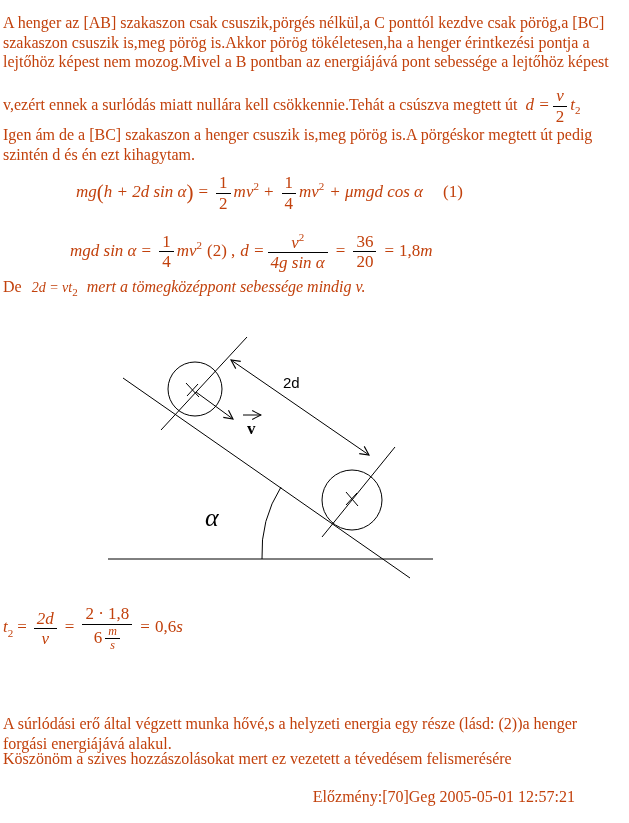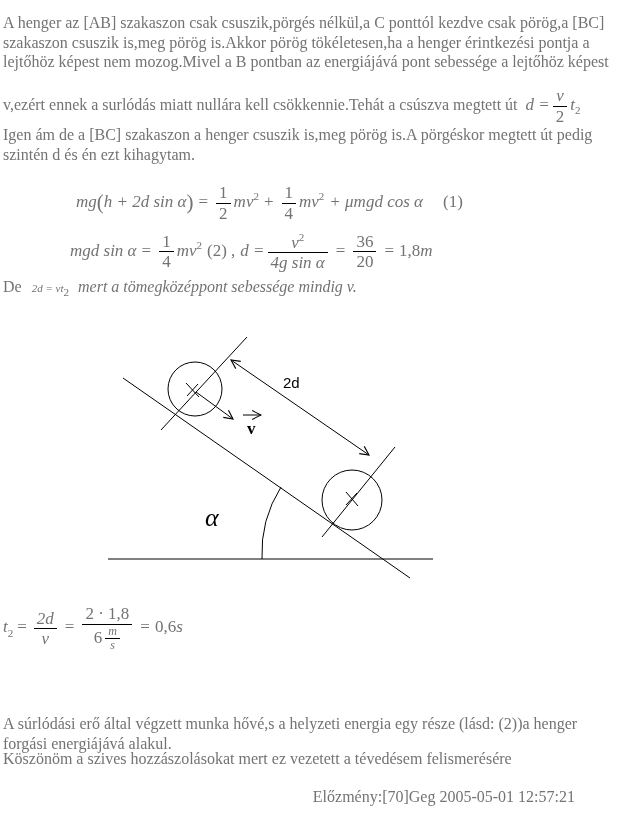--- a/index.html
+++ b/index.html
@@ -1,17 +1,17 @@
 <!DOCTYPE html>
 <html><head>
 <meta charset="utf-8">
 <style>
   html,body{margin:0;padding:0;background:#ffffff;}
   .page{
-    position:relative;width:629px;height:823px;background:#ffffff;color:#737373;
+    position:relative;width:629px;height:823px;background:#ffffff;color:#c2410c;
     font-family:"Liberation Serif","DejaVu Serif",serif;font-size:16px;overflow:hidden;
   }
   .block{position:absolute;white-space:nowrap;}
   .para div{line-height:19.5px;}
   .it{font-style:italic;}
   .up{font-style:normal;}
   .formula{font-size:17px;font-style:italic;}
   .formula .up{font-style:normal;}
   sup{font-size:11px;font-style:normal;}
   sub{font-size:11px;font-style:normal;}
@@ -40,30 +40,30 @@
 
   <div class="block" style="top:86px;left:3px;">
     <span class="up">v,ezért ennek a surlódás miatt nullára kell csökkennie.Tehát a csúszva megtett út</span><span class="it ml" style="font-size:17px;">d =</span><span class="frac" style="font-size:17px;"><span class="num it">v</span><span class="den up">2</span></span><span class="it" style="font-size:17px;">t</span><sub>2</sub>
   </div>
 
   <div class="block para" style="top:125px;left:3px;">
     <div>Igen ám de a [BC] szakaszon a henger csuszik is,meg pörög is.A pörgéskor megtett út pedig</div>
     <div>szintén d és én ezt kihagytam.</div>
   </div>
 
-  <div class="block formula" style="top:173px;left:76px;margin-top:10px;">
+  <div class="block formula" style="top:173px;left:76px;">
     <span>mg</span><span class="paren">(</span><span>h + 2d sin α</span><span class="paren">)</span><span class="up mx">=</span><span class="frac"><span class="num up">1</span><span class="den up">2</span></span><span>mv</span><sup>2</sup><span class="up mx">+</span><span class="frac"><span class="num up">1</span><span class="den up">4</span></span><span>mv</span><sup>2</sup><span class="mx">+ μmgd cos α</span><span class="up tag">(1)</span>
   </div>
 
   <div class="block formula" style="top:231px;left:70px;">
     <span>mgd sin α</span><span class="up mx">=</span><span class="frac"><span class="num up">1</span><span class="den up">4</span></span><span>mv</span><sup>2</sup><span class="up mx">(2) ,</span><span>d =</span><span class="frac"><span class="num"><span class="it">v</span><sup>2</sup></span><span class="den it">4g sin α</span></span><span class="up mx">=</span><span class="frac"><span class="num up">36</span><span class="den up">20</span></span><span class="up mx">=</span><span class="up">1,8</span><span>m</span>
   </div>
 
   <div class="block" style="top:278px;left:3px;">
-    <span class="up">De</span><span class="it" style="font-size:11px;margin-left:10px;">2d = vt</span><sub>2</sub><span class="up" style="margin-left:9px;font-style:italic;">mert a tömegközéppont sebessége mindig v.</span>
+    <span class="up">De</span><span class="it" style="font-size:14px;margin-left:10px;">2d = vt</span><sub>2</sub><span class="up" style="margin-left:9px;font-style:italic;">mert a tömegközéppont sebessége mindig v.</span>
   </div>
 
   <svg class="diagram" width="629" height="260" viewBox="0 0 629 260" style="position:absolute;top:330px;left:0;">
     <defs>
       <marker id="ah" viewBox="0 0 10 10" refX="9" refY="5" markerWidth="11" markerHeight="11" orient="auto-start-reverse">
         <path d="M1,1 L9,5 L1,9" fill="none" stroke="#000" stroke-width="1.1"></path>
       </marker>
     </defs>
     <line x1="108" y1="229" x2="433" y2="229"></line>
     <line x1="123" y1="48" x2="410" y2="248"></line>

